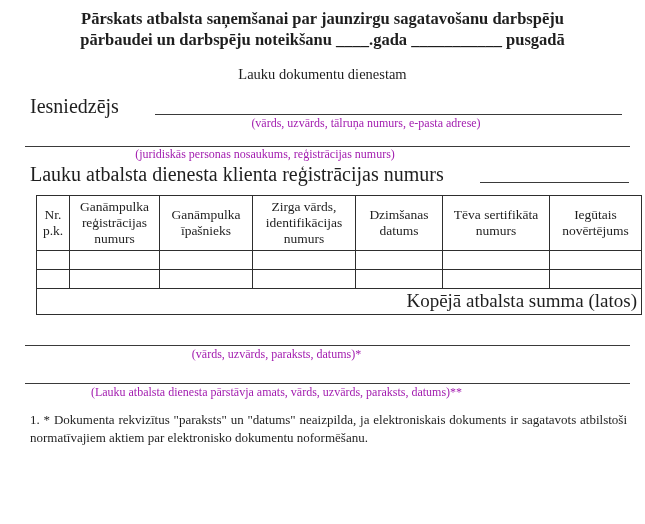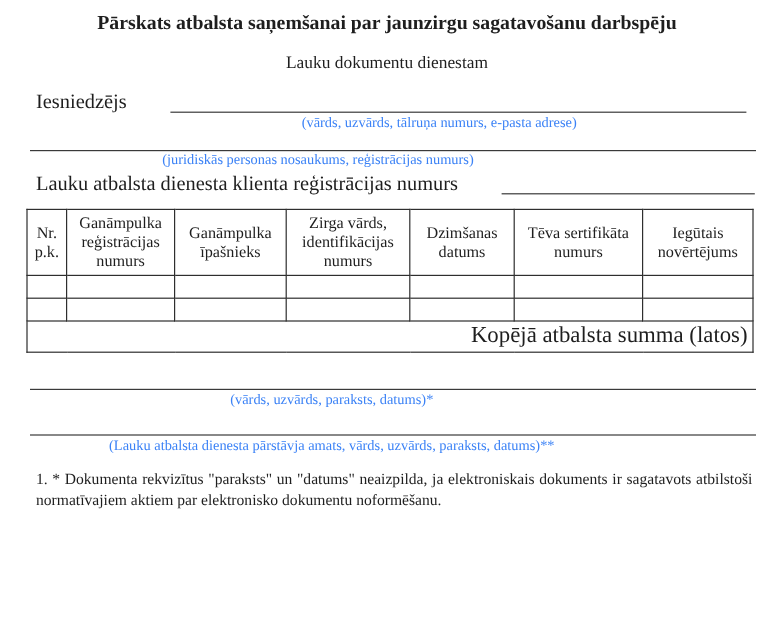--- a/index.html
+++ b/index.html
@@ -23,54 +23,54 @@
 
   .addressee {
     text-align: center;
     font-size: 14.5px;
     margin-top: 16px;
   }
 
   .field-row {
     display: flex;
     align-items: center;
-    font-size: 17px;
+    font-size: 20px;
     line-height: 18px;
     gap: 27px;
   }
   .row-iesniedzejs { margin: 14px 23px 0 30px; }
   .row-klienta    { margin: 3px 16px 0 30px; }
   .fill-line {
     flex: 1 1 auto;
     border-bottom: 1px solid #3a3a3a;
     height: 18px;
     margin-left: 9px;
   }
 
   .caption {
     font-size: 12px;
     line-height: 15px;
     text-align: center;
-    color: #3b82f6;
+    color: #a21caf;
   }
   .caption-under-iesniedzejs { margin: 1px 23px 0 110px; }
   .caption-left-col { width: 530px; }
 
   .rule {
     height: 0;
     border-bottom: 1px solid #3a3a3a;
   }
   .rule-juridiska { margin: 15px 15px 0 25px; }
   .rule-sig1 { margin: 30px 15px 0 25px; }
   .rule-sig2 { margin: 21px 15px 0 25px; }
 
   table.grid {
     border-collapse: collapse;
     table-layout: fixed;
-    margin: 12px 0 0 22px;
+    margin: 12px 0 0 36px;
     width: 605px;
   }
   table.grid th, table.grid td {
     border: 1px solid #2e2e2e;
     font-weight: normal;
     vertical-align: middle;
   }
   table.grid th {
     font-size: 13.5px;
     line-height: 16px;
@@ -95,20 +95,21 @@
   }
   .notes p.just { text-align: justify; }
 </style>
 </head>
 <body>
 
 <div class="page">
 
   <div class="title">
     <div>Pārskats atbalsta saņemšanai par jaunzirgu sagatavošanu darbspēju</div>
+    <div>pārbaudei un darbspēju noteikšanu ____.gada ___________ pusgadā</div>
   </div>
 
   <div class="addressee">Lauku dokumentu dienestam</div>
 
   <div class="field-row row-iesniedzejs">
     <span>Iesniedzējs</span>
     <span class="fill-line"></span>
   </div>
   <div class="caption caption-under-iesniedzejs">(vārds, uzvārds, tālruņa numurs, e-pasta adrese)</div>
 

